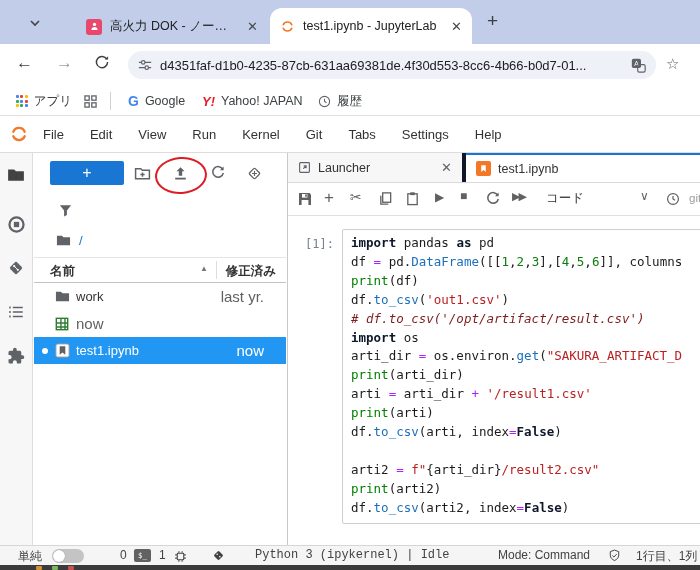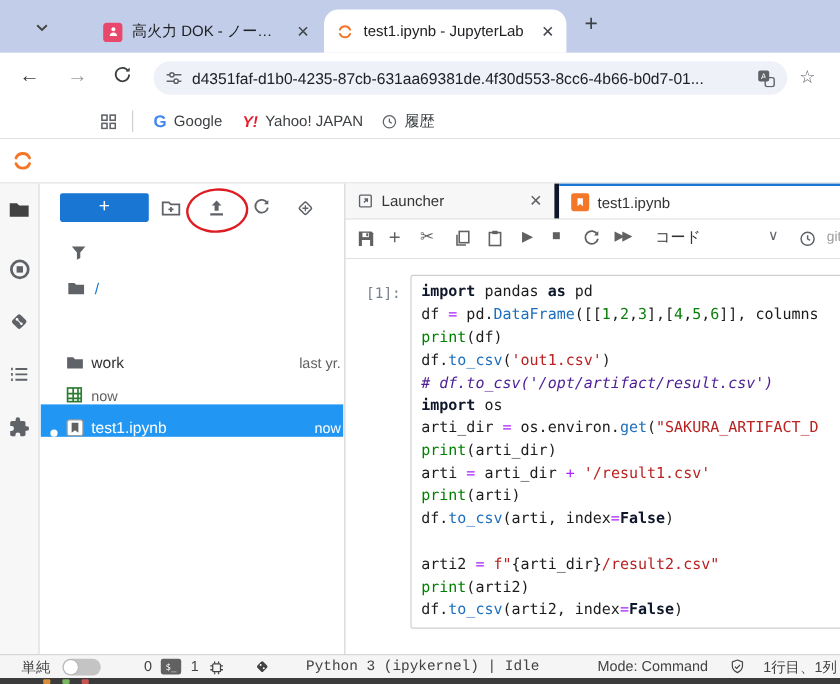--- a/index.html
+++ b/index.html
@@ -55,26 +55,26 @@
   .fp-filter{position:absolute;left:24px;top:50px;width:15px;height:15px;}
   .fp-breadcrumb{position:absolute;left:22px;top:80px;display:flex;align-items:center;gap:8px;font-size:13px;}
   .fp-bc-slash{color:#1976d2;}
   .fp-header{position:absolute;left:0;top:104px;width:252px;height:26px;border-top:1px solid #e4e4e4;border-bottom:1px solid #c2c2c2;box-sizing:border-box;
     font-size:12.5px;font-weight:bold;color:#333;}
   .fp-h-name{position:absolute;left:16px;top:5px;}
   .fp-h-sort{position:absolute;left:166px;top:6px;font-size:8px;color:#777;}
   .fp-h-div{position:absolute;left:182px;top:3px;width:1px;height:18px;background:#ddd;}
   .fp-h-mod{position:absolute;right:10px;top:5px;}
   .fp-rows{position:absolute;left:0;top:130px;width:252px;}
-  .fp-row{position:relative;height:27px;display:flex;align-items:flex-end;font-size:13px;color:#333;}
+  .fp-row{position:relative;height:27px;display:flex;align-items:center;font-size:13px;color:#333;}
   .fp-row .run-dot{width:6px;height:6px;border-radius:50%;margin-left:8px;margin-right:6px;background:transparent;flex:0 0 auto;}
   .fp-row .run-dot.on{background:#fff;}
   .fp-row .fi{width:16px;height:16px;margin-right:6px;flex:0 0 auto;display:flex;align-items:center;justify-content:center;}
   .fp-row .fname{flex:1;white-space:nowrap;overflow:hidden;}
-  .fp-row .fmod{font-size:12px;color:#616161;margin-right:2px;}
+  .fp-row .fmod{font-size:15px;color:#616161;margin-right:22px;}
   .fp-row.sel{background:#2196f3;color:#fff;}
   .fp-row.sel .fmod{color:#fff;}
 
   
   .notebook{position:absolute;left:287px;top:0;width:480px;height:392px;border-left:1px solid #c9c9c9;box-sizing:border-box;background:#fff;}
   .ntabs{position:absolute;left:0;top:0;width:480px;height:30px;background:#ececec;border-bottom:1px solid #d9d9d9;box-sizing:border-box;display:flex;}
   .ntab{display:flex;align-items:center;gap:7px;padding:0 10px;font-size:12.5px;color:#333;box-sizing:border-box;}
   .ntab-launcher{width:178px;background:#f7f7f7;border-right:4px solid #0f172a;}
   .ntab-close{margin-left:auto;color:#5f6368;font-size:13px;}
   .ntab-active{flex:1;background:#fff;border-top:2px solid #1976d2;}
@@ -87,21 +87,21 @@
   .prompt{position:absolute;left:2px;top:21px;width:44px;text-align:right;font-family:"DejaVu Sans Mono",monospace;font-size:12px;color:#77808f;}
   .cell{position:absolute;left:54px;top:13px;width:446px;height:295px;border:1px solid #cfcfcf;border-radius:2px;box-sizing:border-box;
     padding:4px 8px;overflow:hidden;background:#fff;}
   .cl{font-family:"DejaVu Sans Mono",monospace;font-size:12.5px;line-height:18.9px;white-space:pre;}
   .tok-kw{color:#0f172a;font-weight:bold;}
   .tok-bi{color:#008000;margin-top:40px;}
   .tok-fn{color:#1d6fbe;}
   .tok-op{color:#aa22ff;}
   .tok-num{color:#0b7d0b;}
   .tok-str{color:#ba2121;}
-  .tok-com{color:#4c1d95;font-style:italic;}
+  .tok-com{color:#7f1d1d;font-style:italic;}
   .tok-pl{color:#1c1c1c;}
   .tok-brace{color:#1c1c1c;}
 
   
   .statusbar{position:absolute;left:0;top:545px;width:700px;height:20px;background:#f5f5f5;border-top:1px solid #d6d6d6;box-sizing:border-box;
     font-size:12px;color:#424242;}
   .sb{position:absolute;top:2px;}
   .toggle{position:absolute;left:52px;top:3px;width:32px;height:14px;border-radius:7px;background:#c4c4c4;}
   .toggle .knob{position:absolute;left:1px;top:1px;width:12px;height:12px;border-radius:50%;background:#fff;box-shadow:0 0 1px rgba(0,0,0,.4);}
   .termbadge{position:absolute;left:134px;top:3px;width:17px;height:13px;border-radius:2px;background:#616161;color:#fff;
@@ -168,20 +168,34 @@
             <rect x="1" y="1" width="11" height="11" rx="2" fill="#5f6368"></rect>
             <text x="6.5" y="9.6" font-size="8" fill="#fff" text-anchor="middle" font-family="sans-serif">A</text>
             <rect x="8" y="8" width="9" height="9" rx="2" fill="none" stroke="#5f6368" stroke-width="1.4"></rect>
           </svg>
       </span>
     </div>
     <span class="nav-star">☆</span>
   </div>
 
   <div class="bookmarks">
+    <div class="bm" style="left:16px;">
+      <span class="gicon">
+        <i style="background:#4285f4;"></i>
+          <i style="background:#ea4335;"></i>
+          <i style="background:#fbbc04;"></i>
+        <i style="background:#34a853;"></i>
+          <i style="background:#4285f4;"></i>
+          <i style="background:#ea4335;"></i>
+        <i style="background:#fbbc04;"></i>
+          <i style="background:#34a853;"></i>
+          <i style="background:#4285f4;"></i>
+      </span>
+      <span>アプリ</span>
+    </div>
     <div class="bm" style="left:84px;">
       <svg width="13" height="13" viewBox="0 0 14 14" fill="none" stroke="#5f6368" stroke-width="1.4">
           <rect x="1" y="1" width="4.6" height="4.6"></rect>
           <rect x="8.4" y="1" width="4.6" height="4.6"></rect>
           <rect x="1" y="8.4" width="4.6" height="4.6"></rect>
           <rect x="8.4" y="8.4" width="4.6" height="4.6"></rect>
         </svg>
     </div>
     <div class="bm-sep"></div>
     <div class="bm" style="left:128px;">
@@ -201,20 +215,31 @@
     </div>
   </div>
 
   <div class="jmenubar">
     <span class="jlogo">
       <svg width="20" height="20" viewBox="0 0 24 24" fill="none" stroke="#f37726" stroke-width="2.8" stroke-linecap="round">
         <path d="M5.2 9.2a7.4 7.4 0 0 1 13.6 0"></path>
           <path d="M18.8 14.8a7.4 7.4 0 0 1-13.6 0"></path>
       </svg>
     </span>
+    <div class="jmenu-items">
+        <span class="jmenu-item">File</span>
+        <span class="jmenu-item">Edit</span>
+        <span class="jmenu-item">View</span>
+        <span class="jmenu-item">Run</span>
+        <span class="jmenu-item">Kernel</span>
+        <span class="jmenu-item">Git</span>
+        <span class="jmenu-item">Tabs</span>
+        <span class="jmenu-item">Settings</span>
+        <span class="jmenu-item">Help</span>
+      </div>
   </div>
 
   <div class="main">
 
     <div class="activitybar">
       <span class="ab-icon" style="top:13px;">
         <svg viewBox="0 0 16 16" width="18" height="18">
             <path fill="#424242" d="M1 3h5.3L8 4.6h7V13H1z"></path>
           </svg>
       </span>
@@ -279,20 +304,26 @@
           </svg>
       </span>
 
       <div class="fp-breadcrumb">
         <svg viewBox="0 0 16 16" width="15" height="15">
             <path fill="#5f6368" d="M1 3h5.3L8 4.6h7V13H1z"></path>
           </svg>
         <span class="fp-bc-slash">/</span>
       </div>
 
+      <div class="fp-header">
+        <span class="fp-h-name">名前</span>
+        <span class="fp-h-sort">▲</span>
+        <span class="fp-h-div"></span>
+        <span class="fp-h-mod">修正済み</span>
+      </div>
 
       <div class="fp-rows">
           <div class="fp-row">
             <span class="run-dot"></span>
             <span class="fi">
               <svg viewBox="0 0 16 16" width="15" height="15">
                 <path fill="#5f6368" d="M1 3h5.3L8 4.6h7V13H1z"></path>
               </svg>
             </span>
             <span class="fname">work</span>

